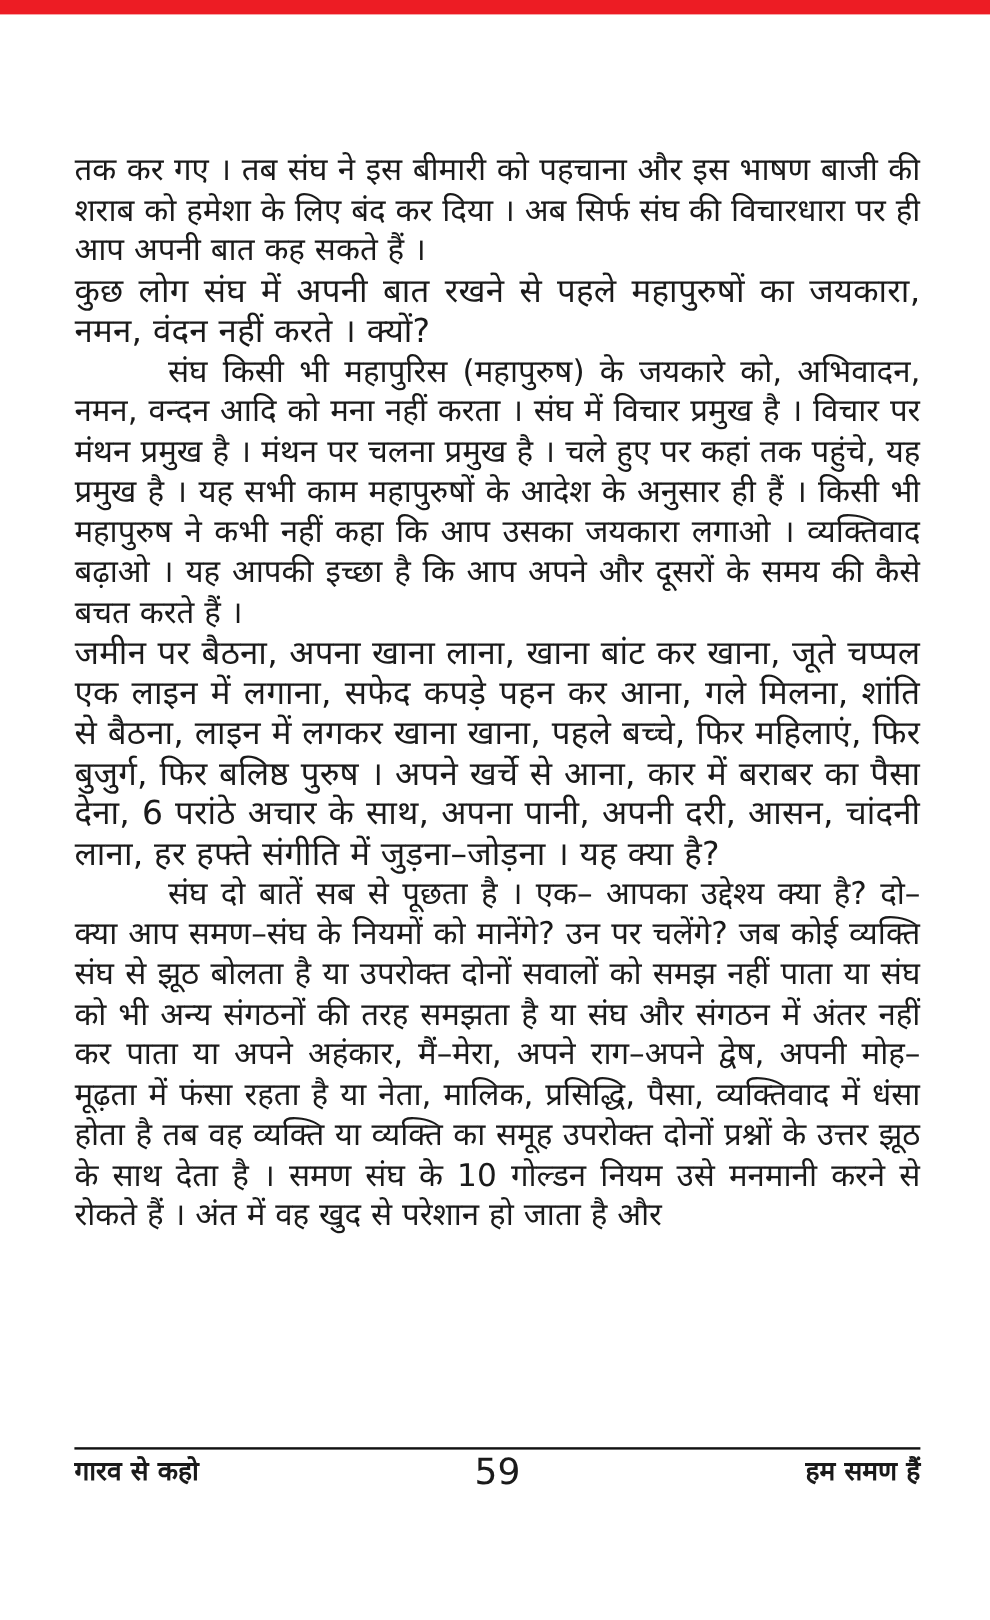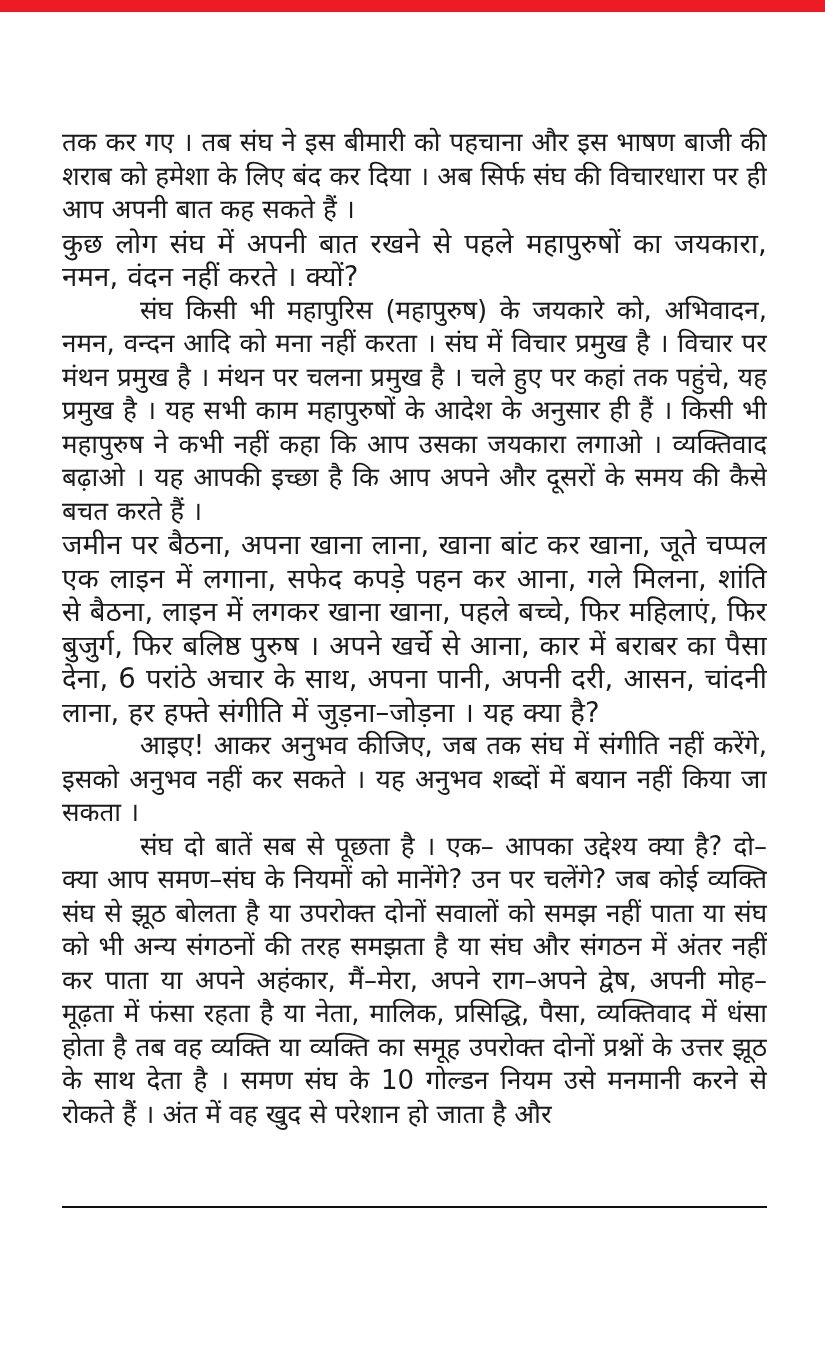--- a/index.html
+++ b/index.html
@@ -89,21 +89,25 @@
 
 <div class="page">
 
   <div class="top-bar" style="background: rgb(237, 28, 36);"></div>
 
   <div class="content" lang="hi">
     <p class="para">तक कर गए&nbsp;। तब संघ ने इस बीमारी को पहचाना और इस भाषण बाजी की शराब को हमेशा के लिए बंद कर दिया&nbsp;। अब सिर्फ संघ की विचारधारा पर ही आप अपनी बात कह सकते हैं&nbsp;।</p>
     <p class="heading">कुछ लोग संघ में अपनी बात रखने से पहले महापुरुषों का जयकारा, नमन, वंदन नहीं करते&nbsp;। क्यों?</p>
     <p class="para indent">संघ किसी भी महापुरिस (महापुरुष) के जयकारे को, अभिवादन, नमन, वन्दन आदि को मना नहीं करता&nbsp;। संघ में विचार प्रमुख है&nbsp;। विचार पर मंथन प्रमुख है&nbsp;। मंथन पर चलना प्रमुख है&nbsp;। चले हुए पर कहां तक पहुंचे, यह प्रमुख है&nbsp;। यह सभी काम महापुरुषों के आदेश के अनुसार ही हैं&nbsp;। किसी भी महापुरुष ने कभी नहीं कहा कि आप उसका जयकारा लगाओ&nbsp;। व्यक्तिवाद बढ़ाओ&nbsp;। यह आपकी इच्छा है कि आप अपने और दूसरों के समय की कैसे बचत करते हैं&nbsp;।</p>
     <p class="heading">जमीन पर बैठना, अपना खाना लाना, खाना बांट कर खाना, जूते चप्पल एक लाइन में लगाना, सफेद कपड़े पहन कर आना, गले मिलना, शांति से बैठना, लाइन में लगकर खाना खाना, पहले बच्चे, फिर महिलाएं, फिर बुजुर्ग, फिर बलिष्ठ पुरुष&nbsp;। अपने खर्चे से आना, कार में बराबर का पैसा देना, 6 परांठे अचार के साथ, अपना पानी, अपनी दरी, आसन, चांदनी लाना, हर हफ्ते संगीति में जुड़ना–जोड़ना&nbsp;। यह क्या है?</p>
-    <p class="para indent">आइए! आकर अनुभव कीजिए, जब तक संघ में संगीति नहीं करेंगे, इसको अनुभव नहीं कर सकते&nbsp;। यह अनुभव शब्दों में बयान नहीं किया जा सकता&nbsp;।</p>
     <p class="para indent">संघ दो बातें सब से पूछता है&nbsp;। एक– आपका उद्देश्य क्या है? दो– क्या आप समण–संघ के नियमों को मानेंगे? उन पर चलेंगे? जब कोई व्यक्ति संघ से झूठ बोलता है या उपरोक्त दोनों सवालों को समझ नहीं पाता या संघ को भी अन्य संगठनों की तरह समझता है या संघ और संगठन में अंतर नहीं कर पाता या अपने अहंकार, मैं–मेरा, अपने राग–अपने द्वेष, अपनी मोह–मूढ़ता में फंसा रहता है या नेता, मालिक, प्रसिद्धि, पैसा, व्यक्तिवाद में धंसा होता है तब वह व्यक्ति या व्यक्ति का समूह उपरोक्त दोनों प्रश्नों के उत्तर झूठ के साथ देता है&nbsp;। समण संघ के 10 गोल्डन नियम उसे मनमानी करने से रोकते हैं&nbsp;। अंत में वह खुद से परेशान हो जाता है और</p>
   </div>
 
   <div class="footer-wrap">
     <hr class="footer-rule">
+    <div class="footer-row">
+      <span class="footer-side left">गारव से कहो</span>
+      <span class="footer-center">59</span>
+      <span class="footer-side right">हम समण हैं</span>
+    </div>
   </div>
 
 </div>
 
 </body></html>

